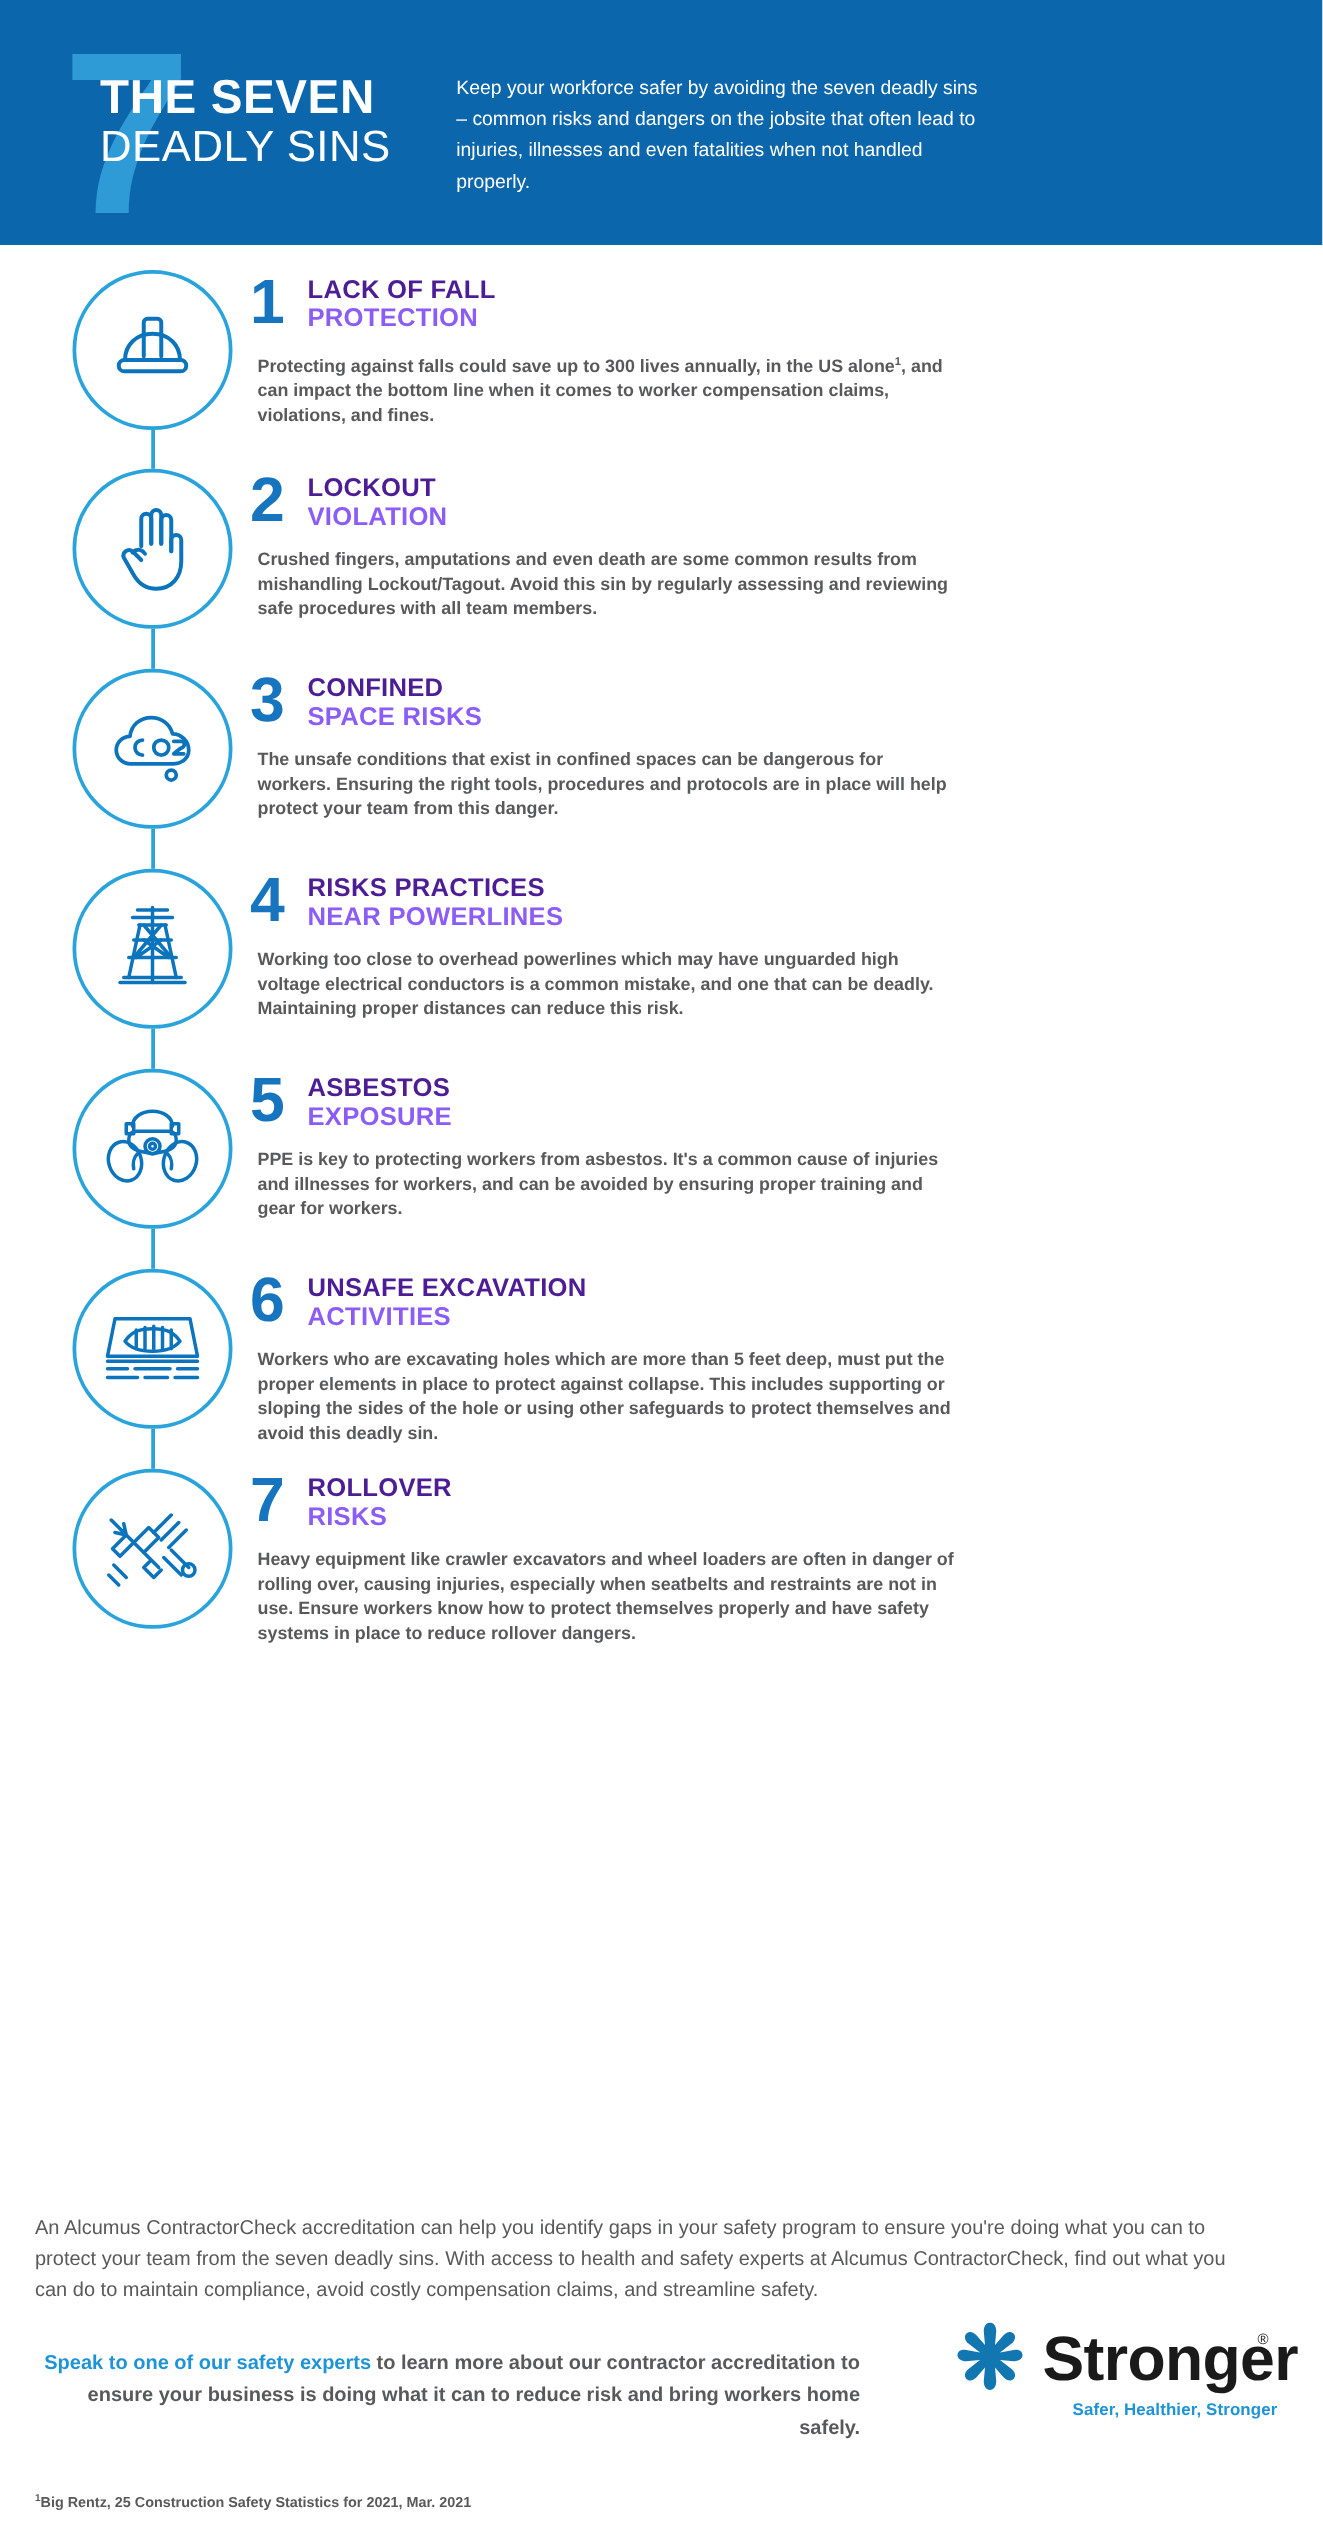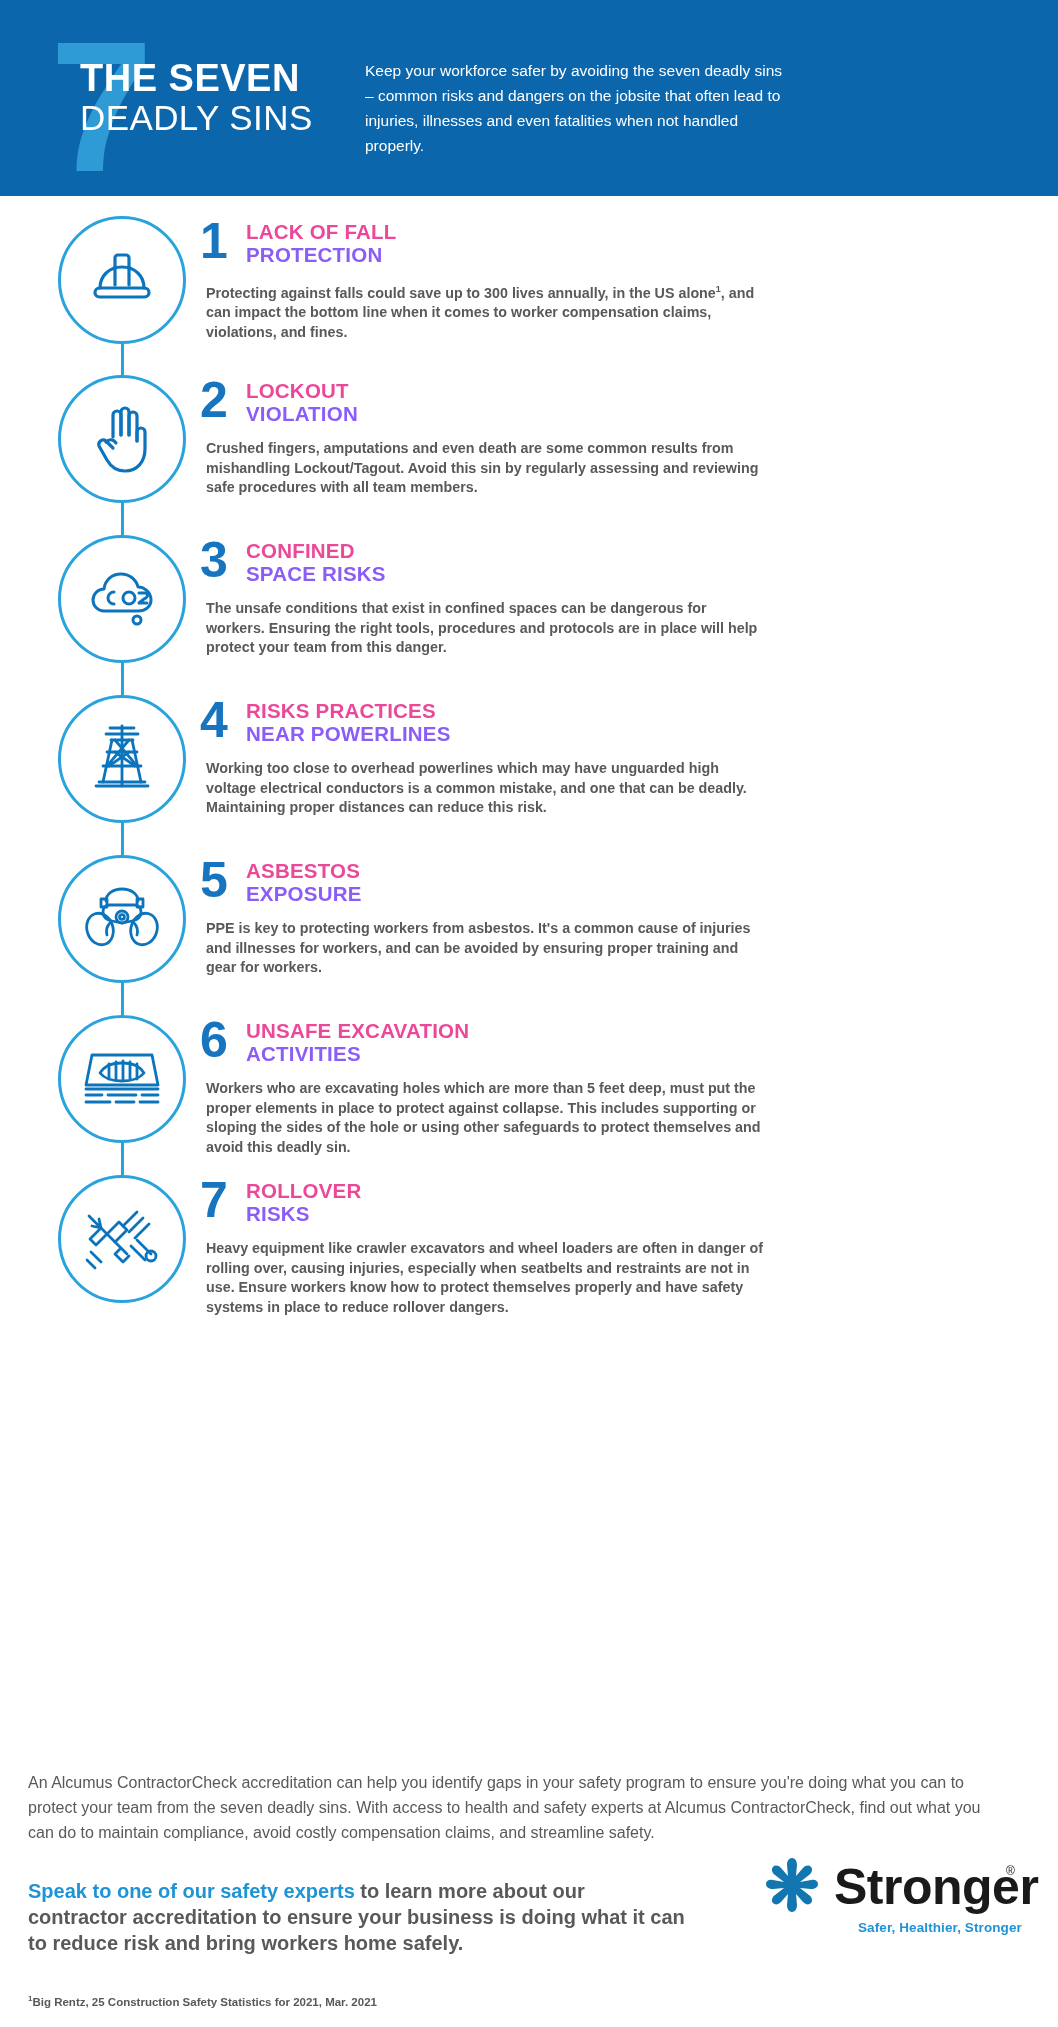--- a/index.html
+++ b/index.html
@@ -63,38 +63,38 @@
   .num {
     font-size:50px; line-height:46px; font-weight:700;
     color:#1774BF; width:46px; flex:0 0 46px;
     font-family:"Liberation Sans", sans-serif;
   }
   .titles { padding-top:2px; }
   .t1, .t2 {
     font-size:20.5px; line-height:23px; font-weight:700;
     color:#29A3DC; letter-spacing:0.2px;
   }
-  .t1 { color:#ec4899; }
+  .t1 { color:#4c1d95; }
   .t2 { color:#8b5cf6; }
   .body-txt {
     margin-top:14px; margin-left:6px;
     font-size:14.3px; line-height:19.5px; color:#58595B; font-weight:700;
     max-width:560px;
   }
   .body-txt sup { font-size:9px; vertical-align:super; }
 
   
   .footer { position:absolute; left:0; top:1770px; width:1058px; }
   .footer-para {
     position:absolute; left:28px; top:0; width:970px;
     font-size:16px; line-height:25px; color:#58595B; font-weight:400;
   }
   .cta-block {
     position:absolute; left:28px; top:108px; width:660px;
-    font-size:20px; line-height:26px; color:#58595B; font-weight:700;
+    font-size:16px; line-height:26px; color:#58595B; font-weight:700;text-align:right;
   }
   .cta-hl { color:#1E93D6; font-weight:700; }
   .footnote {
     position:absolute; left:28px; top:222px;
     font-size:11.5px; line-height:14px; color:#58595B; font-weight:700;
   }
   .footnote sup { font-size:8px; vertical-align:super; }
 
   .logo-wrap {
     position:absolute; left:758px; top:88px; width:280px; height:90px;

